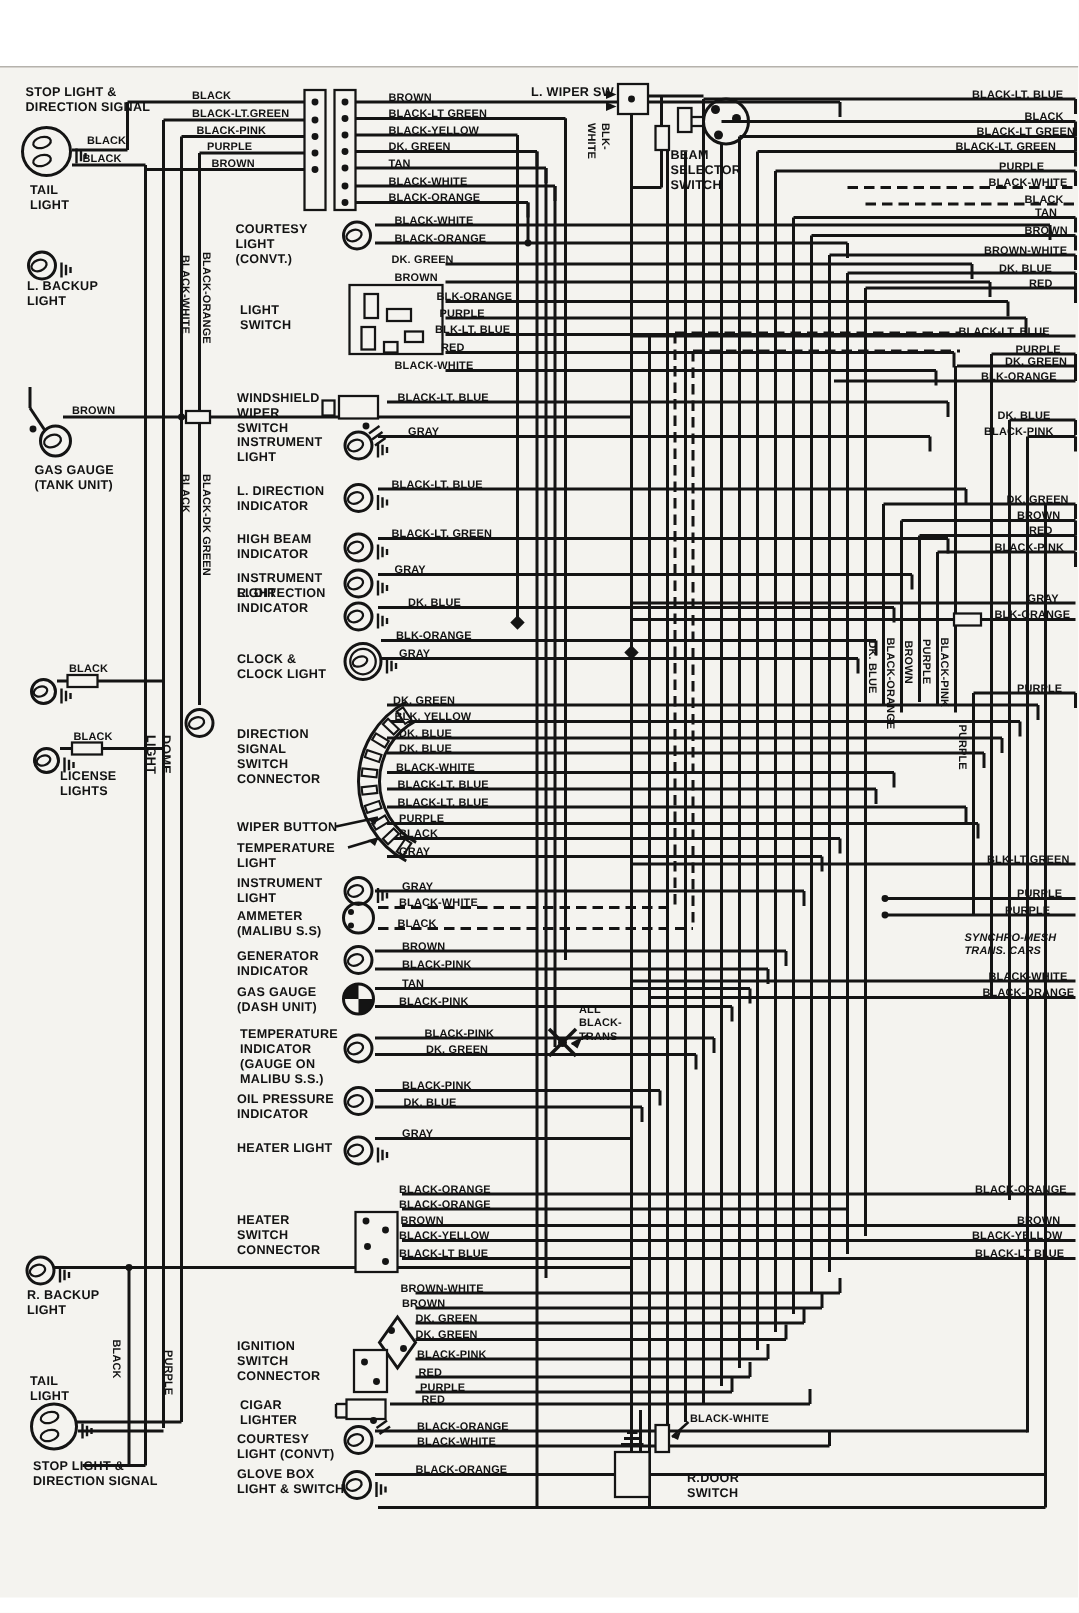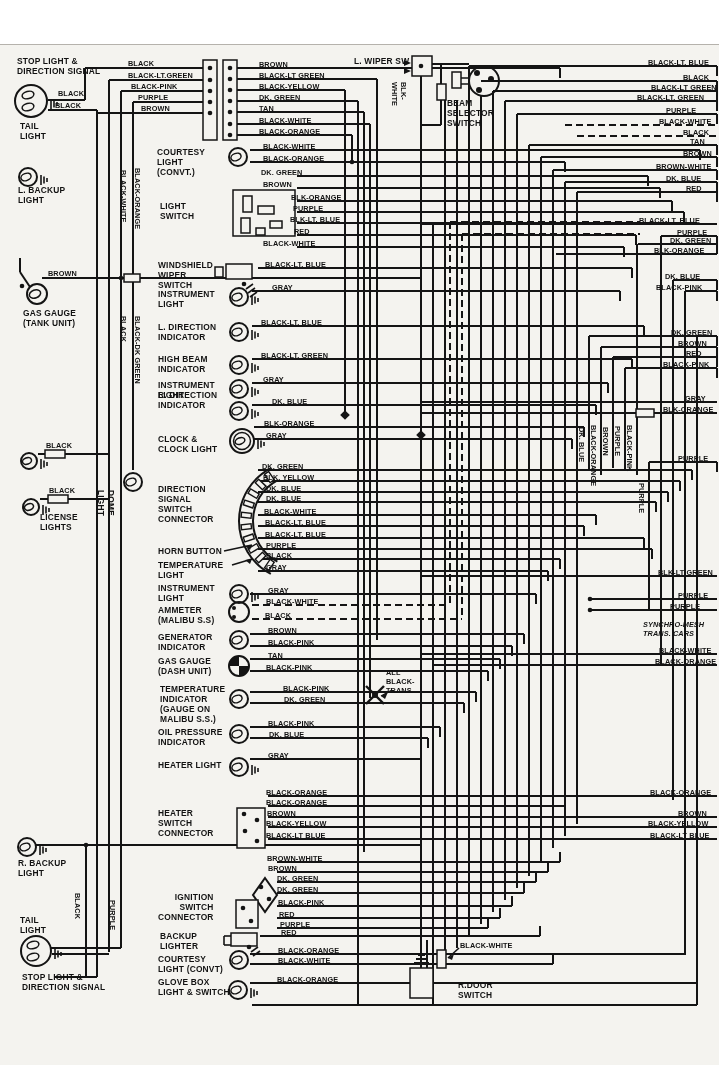--- a/index.html
+++ b/index.html
@@ -505,45 +505,45 @@
       <div class="lbl comp" style="left: 158px; top: 380px;">INSTRUMENT
 LIGHT</div>
       <div class="lbl comp" style="left: 158px; top: 390px;">R. DIRECTION
 INDICATOR</div>
       <div class="lbl comp" style="left: 158px; top: 434px;">CLOCK &amp;
 CLOCK LIGHT</div>
       <div class="lbl comp" style="left: 158px; top: 484px;">DIRECTION
 SIGNAL
 SWITCH
 CONNECTOR</div>
-      <div class="lbl comp" style="left: 158px; top: 546px;">HORN BUTTON</div>
+      <div class="lbl comp" style="left: 158px; top: 546px;">WIPER BUTTON</div>
       <div class="lbl comp" style="left: 158px; top: 560px;">TEMPERATURE
 LIGHT</div>
       <div class="lbl comp" style="left: 158px; top: 583px;">INSTRUMENT
 LIGHT</div>
       <div class="lbl comp" style="left: 158px; top: 605px;">AMMETER
 (MALIBU S.S)</div>
       <div class="lbl comp" style="left: 158px; top: 632px;">GENERATOR
 INDICATOR</div>
       <div class="lbl comp" style="left: 158px; top: 656px;">GAS GAUGE
 (DASH UNIT)</div>
       <div class="lbl comp" style="left: 160px; top: 684px;">TEMPERATURE
 INDICATOR
 (GAUGE ON
  MALIBU S.S.)</div>
       <div class="lbl comp" style="left: 158px; top: 727px;">OIL PRESSURE
 INDICATOR</div>
       <div class="lbl comp" style="left: 158px; top: 760px;">HEATER LIGHT</div>
       <div class="lbl comp" style="left: 158px; top: 808px;">HEATER
 SWITCH
 CONNECTOR</div>
-      <div class="lbl comp" style="left: 158px; top: 892px; text-align: right;">IGNITION
+      <div class="lbl comp" style="left: 158px; top: 892px;">IGNITION
 SWITCH
 CONNECTOR</div>
-      <div class="lbl comp" style="left: 160px; top: 931px;">BACKUP
+      <div class="lbl comp" style="left: 160px; top: 931px;">CIGAR
 LIGHTER</div>
       <div class="lbl comp" style="left: 158px; top: 954px;">COURTESY
 LIGHT (CONVT)</div>
       <div class="lbl comp" style="left: 158px; top: 977px;">GLOVE BOX
 LIGHT &amp; SWITCH</div>
       <div class="lbl" style="left: 263px; top: 143px;">BLACK-WHITE</div>
       <div class="lbl" style="left: 263px; top: 155px;">BLACK-ORANGE</div>
       <div class="lbl" style="left: 261px; top: 169px;">DK. GREEN</div>
       <div class="lbl" style="left: 263px; top: 181px;">BROWN</div>
       <div class="lbl" style="left: 291px; top: 194px;">BLK-ORANGE</div>

